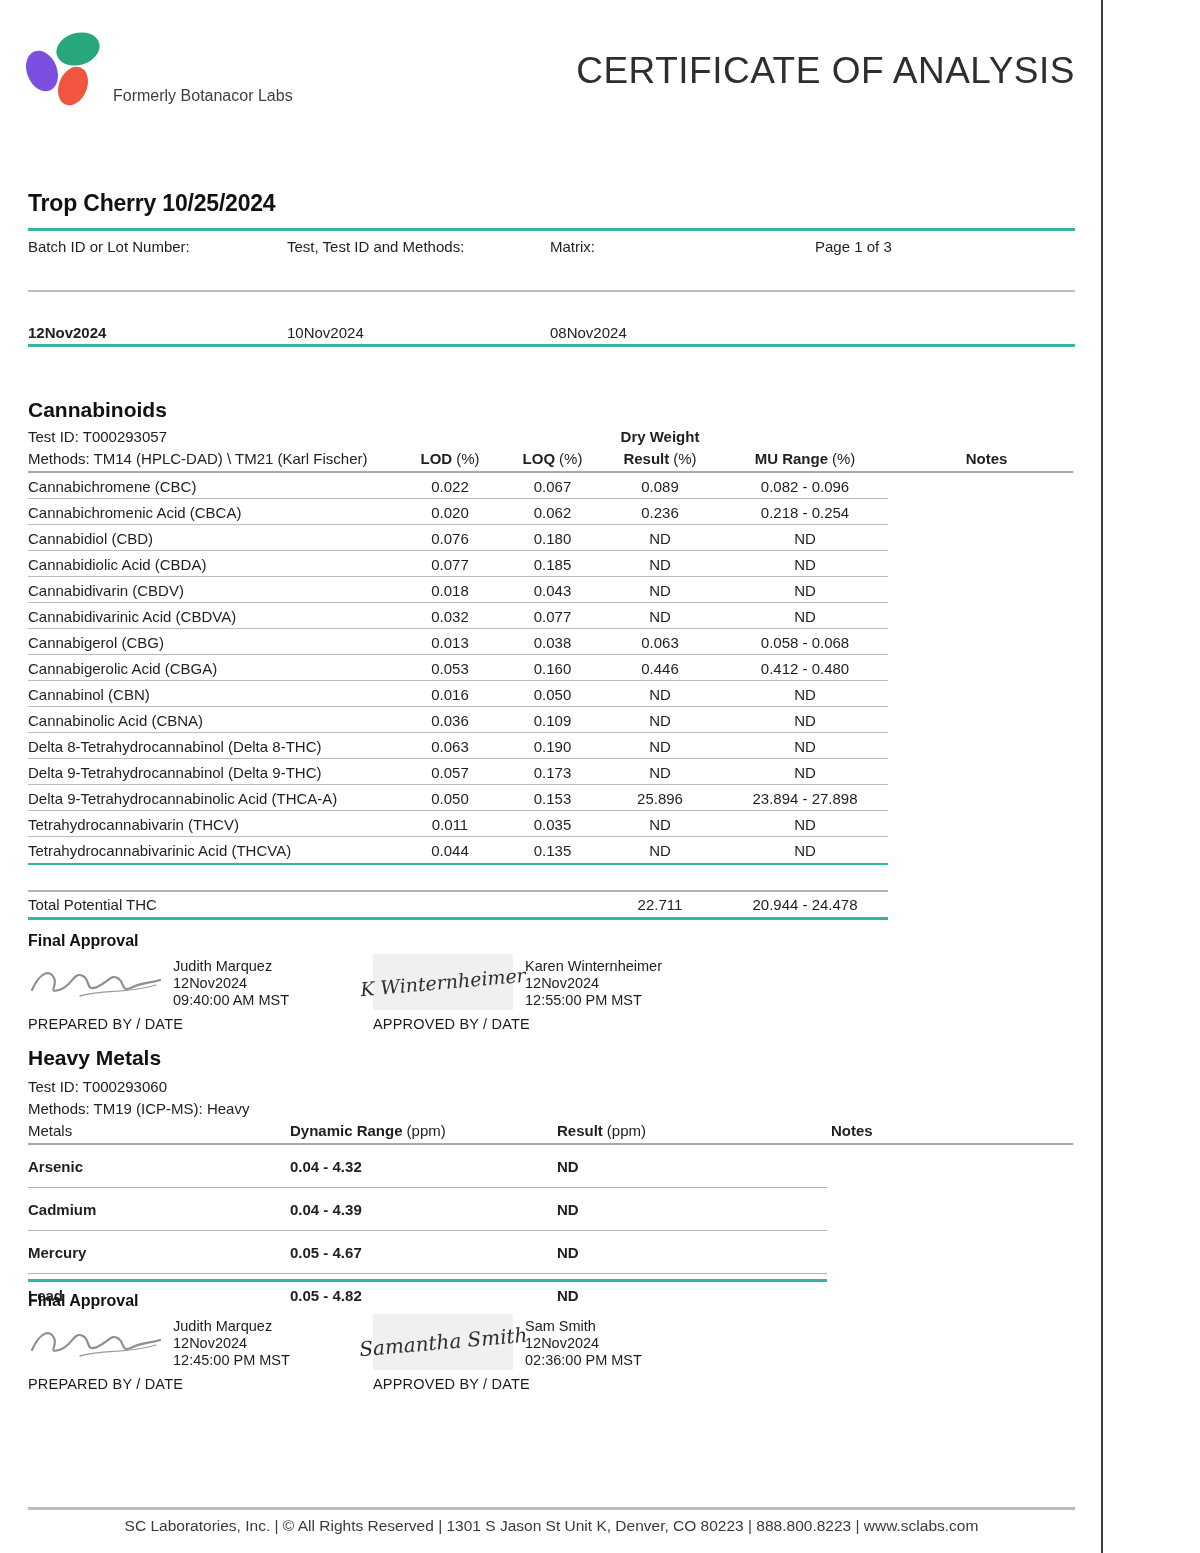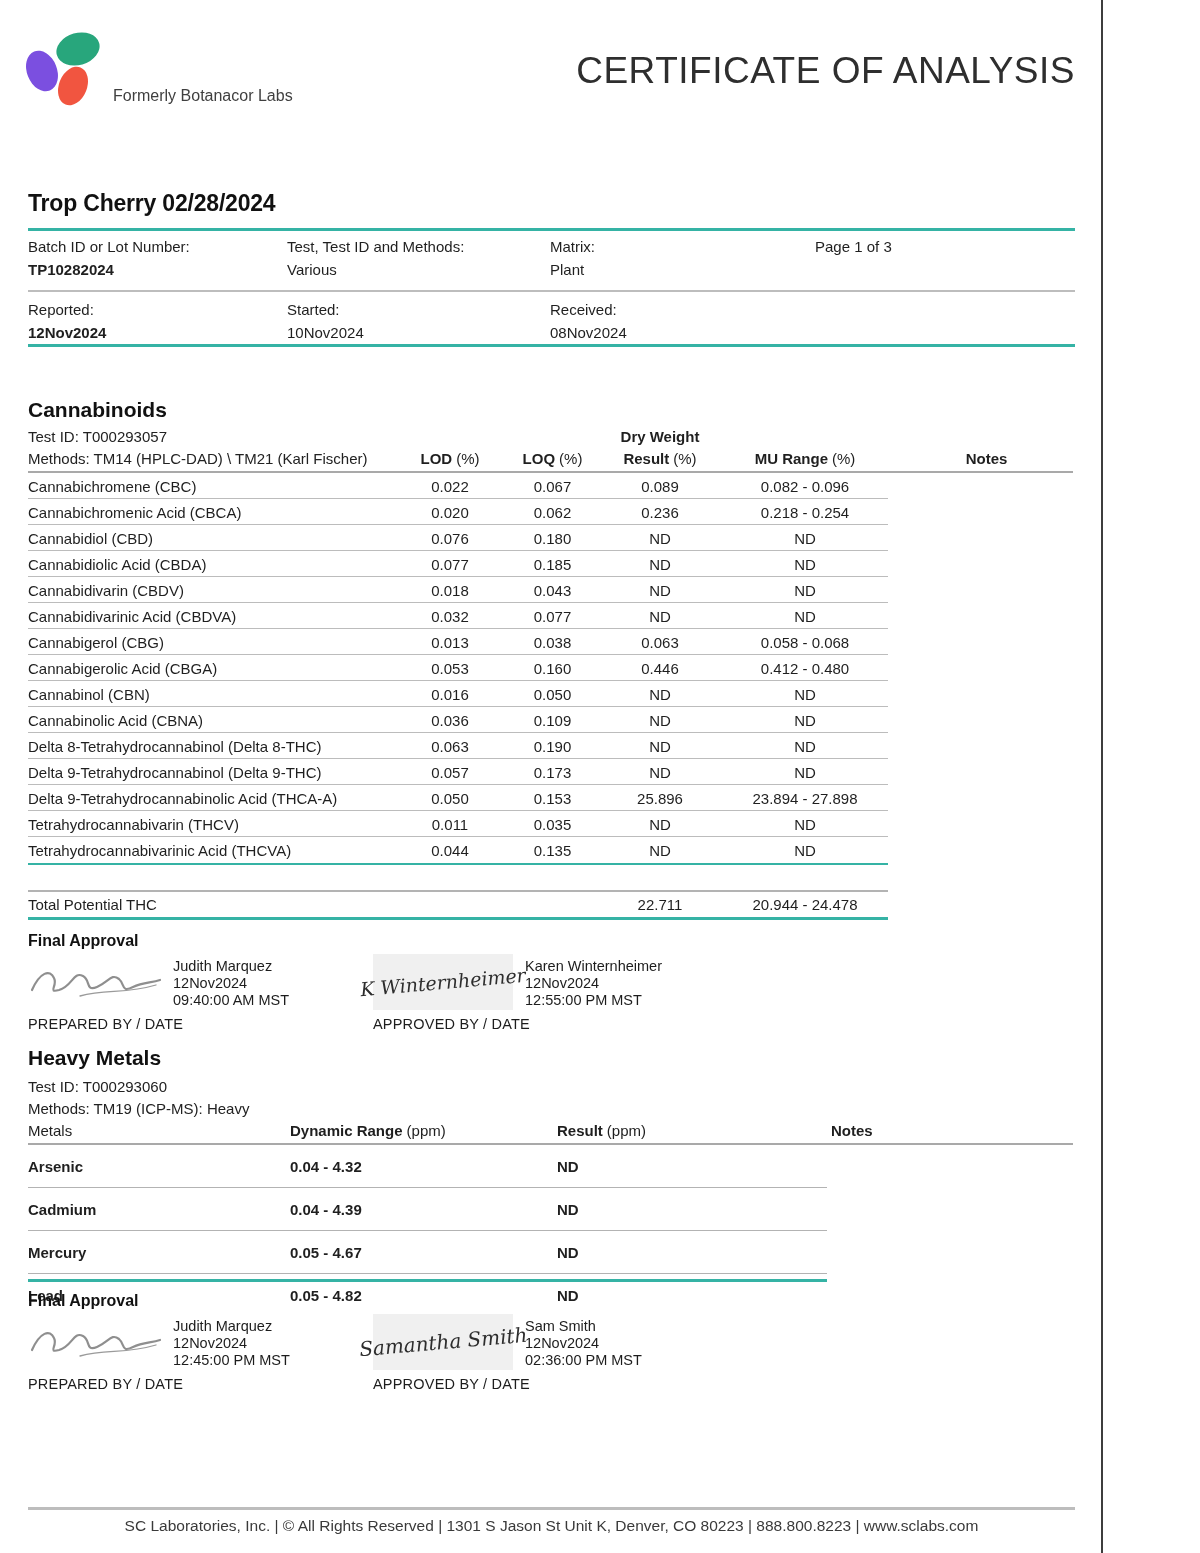--- a/index.html
+++ b/index.html
@@ -68,42 +68,30 @@
   <div class="abs vline" style="left:1101px; top:0; height:1553px;"></div>
 
   <svg class="abs" style="left:24px; top:28px;" width="84" height="78" viewBox="0 0 84 78">
     <ellipse cx="54" cy="21" rx="22" ry="16" transform="rotate(-16 54 21)" fill="#28a67c"></ellipse>
     <ellipse cx="18" cy="43" rx="15" ry="21" transform="rotate(-22 18 43)" fill="#7b4fe0"></ellipse>
     <ellipse cx="49" cy="58" rx="14" ry="20" transform="rotate(22 49 58)" fill="#f15540"></ellipse>
   </svg>
   <div class="abs brand-tagline" style="left:113px; top:87px;">Formerly Botanacor Labs</div>
   <div class="abs doc-title" style="left:540px; top:50px; width:535px;">CERTIFICATE OF ANALYSIS</div>
 
-  <div class="abs sample-title" style="left:28px; top:190px;">Trop Cherry 02/28/2024</div>
+  <div class="abs sample-title" style="left:28px; top:190px;">Trop Cherry 10/25/2024</div>
   <div class="abs teal" style="left:28px; top:228px; width:1047px; height:3px;"></div>
 
   <div class="abs igrid" style="left:28px; top:238px;">
     <span>Batch ID or Lot Number:</span>
     <span>Test, Test ID and Methods:</span>
     <span>Matrix:</span>
     <span>Page 1 of 3</span>
   </div>
-  <div class="abs igrid" style="left:28px; top:261px;">
-    <span class="val-b">TP10282024</span>
-    <span>Various</span>
-    <span>Plant</span>
-    <span></span>
-  </div>
   <div class="abs gline" style="left:28px; top:290px; width:1047px; height:2px;"></div>
-  <div class="abs igrid" style="left:28px; top:301px;">
-    <span>Reported:</span>
-    <span>Started:</span>
-    <span>Received:</span>
-    <span></span>
-  </div>
   <div class="abs igrid" style="left:28px; top:324px;">
     <span class="val-b">12Nov2024</span>
     <span>10Nov2024</span>
     <span>08Nov2024</span>
     <span></span>
   </div>
   <div class="abs teal" style="left:28px; top:344px; width:1047px; height:3px;"></div>
 
   <div class="abs" style="left:28px; top:398px; width:1045px;">
     <div class="abs h2" style="left:0; top:0;">Cannabinoids</div>

